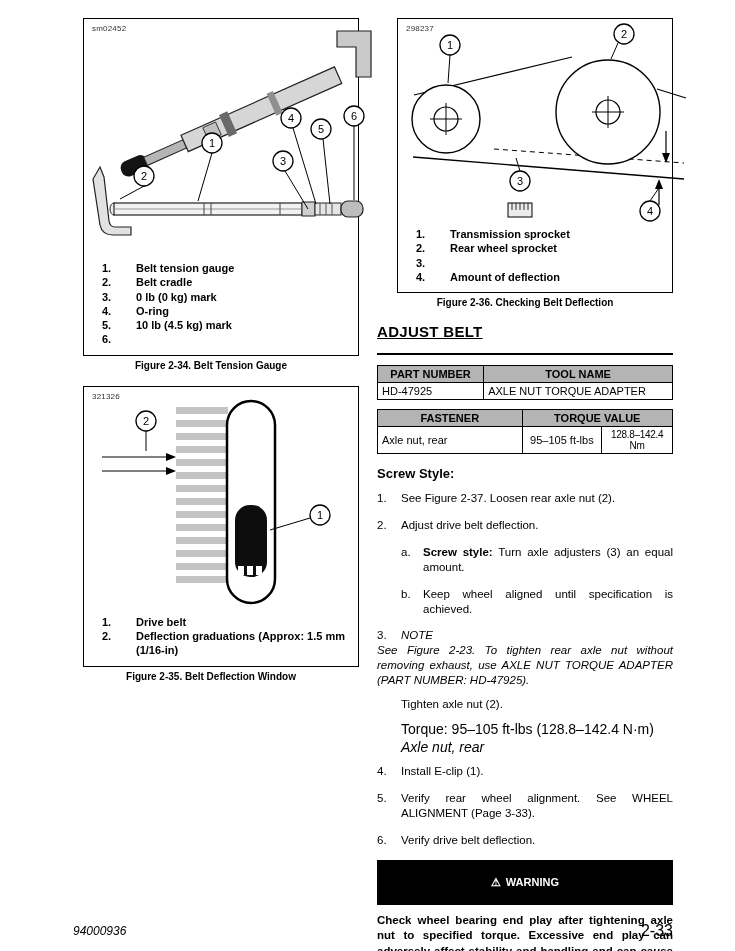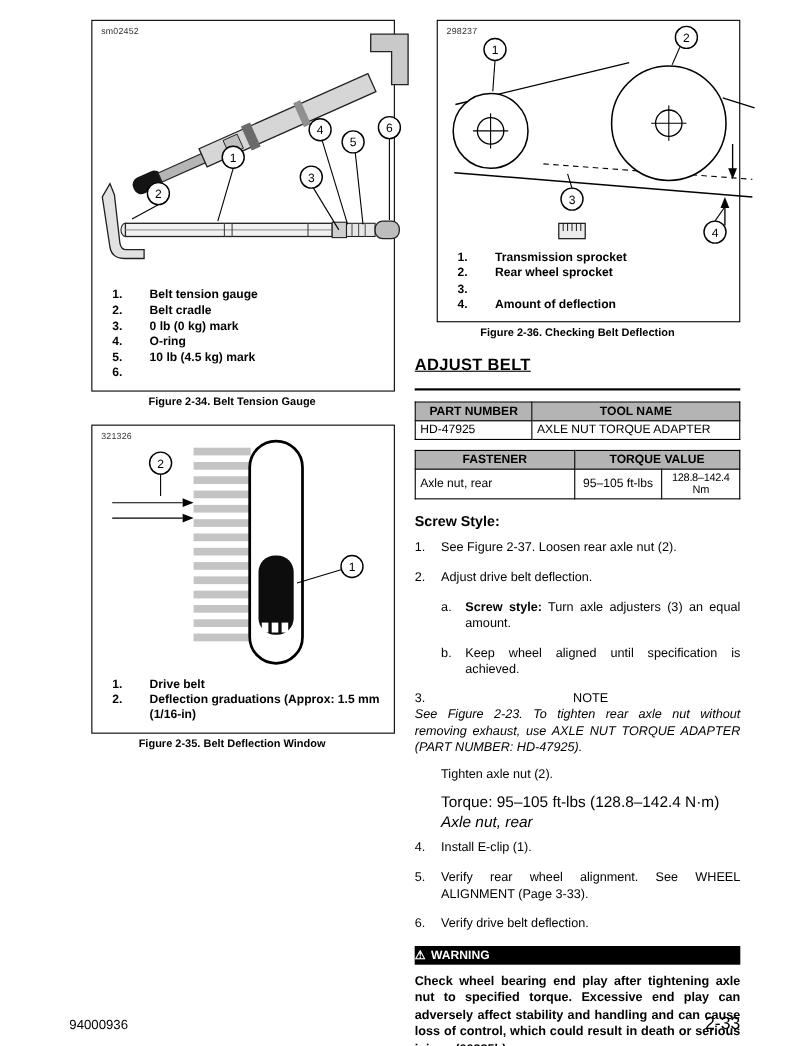--- a/index.html
+++ b/index.html
@@ -21,28 +21,28 @@
   table.dtable td { border:1.2px solid #000; padding:2px 4px; }
   td.ctr { text-align:center; }
   td.nm  { text-align:center; font-size:10px; letter-spacing:-0.3px; padding:2px 1px; }
   .sub-head { font-weight:bold; font-size:13px; margin:12px 0 10px; }
   .step { display:flex; margin:0 0 12px; font-size:11.5px; line-height:1.3; }
   .step-num { width:24px; flex:none; }
   .step-body { flex:1; text-align:justify; }
   .substep { display:flex; margin:0 0 12px 24px; font-size:11.5px; line-height:1.3; }
   .substep .step-num { width:22px; }
   .note-row { display:flex; font-size:11.5px; margin:0 0 2px; }
-  .note-label { flex:1; text-align:center; }
+  .note-label { flex:1; text-align:left; font-style:italic; }
   .note-text { font-style:italic; font-size:11.5px; line-height:1.3; text-align:justify; margin:0 0 9px; }
   .indent { margin:0 0 8px 24px; font-size:11.5px; line-height:1.3; }
   .indent.small { font-size:14px; }
-  .warnbar { background:#000; color:#fff; text-align:left; font-size:11px; font-weight:bold; padding:2px 0; margin:2px 0 8px; }
+  .warnbar { background:#000; color:#fff; text-align:center; font-size:11px; font-weight:bold; padding:16px 0; margin:2px 0 8px; }
   .warnbar .w-icon { margin-right:5px; }
   .warn-text { font-weight:bold; font-size:11.5px; line-height:1.35; text-align:justify; margin:0 0 14px; }
-  .footer-left  { position:absolute; left:63px;  top:924px; font-size:12px; }
+  .footer-left  { position:absolute; left:73px;  top:924px; font-size:12px;font-style:italic; }
   .footer-right { position:absolute; left:377px; top:922px; width:296px; text-align:right; font-size:16px; }
   svg text { font-family:"Liberation Sans",sans-serif; font-size:11px; fill:#000; text-anchor:middle; }
 </style>
 </head>
 <body>
 
 <div>
 
   <div class="col-left">
 

